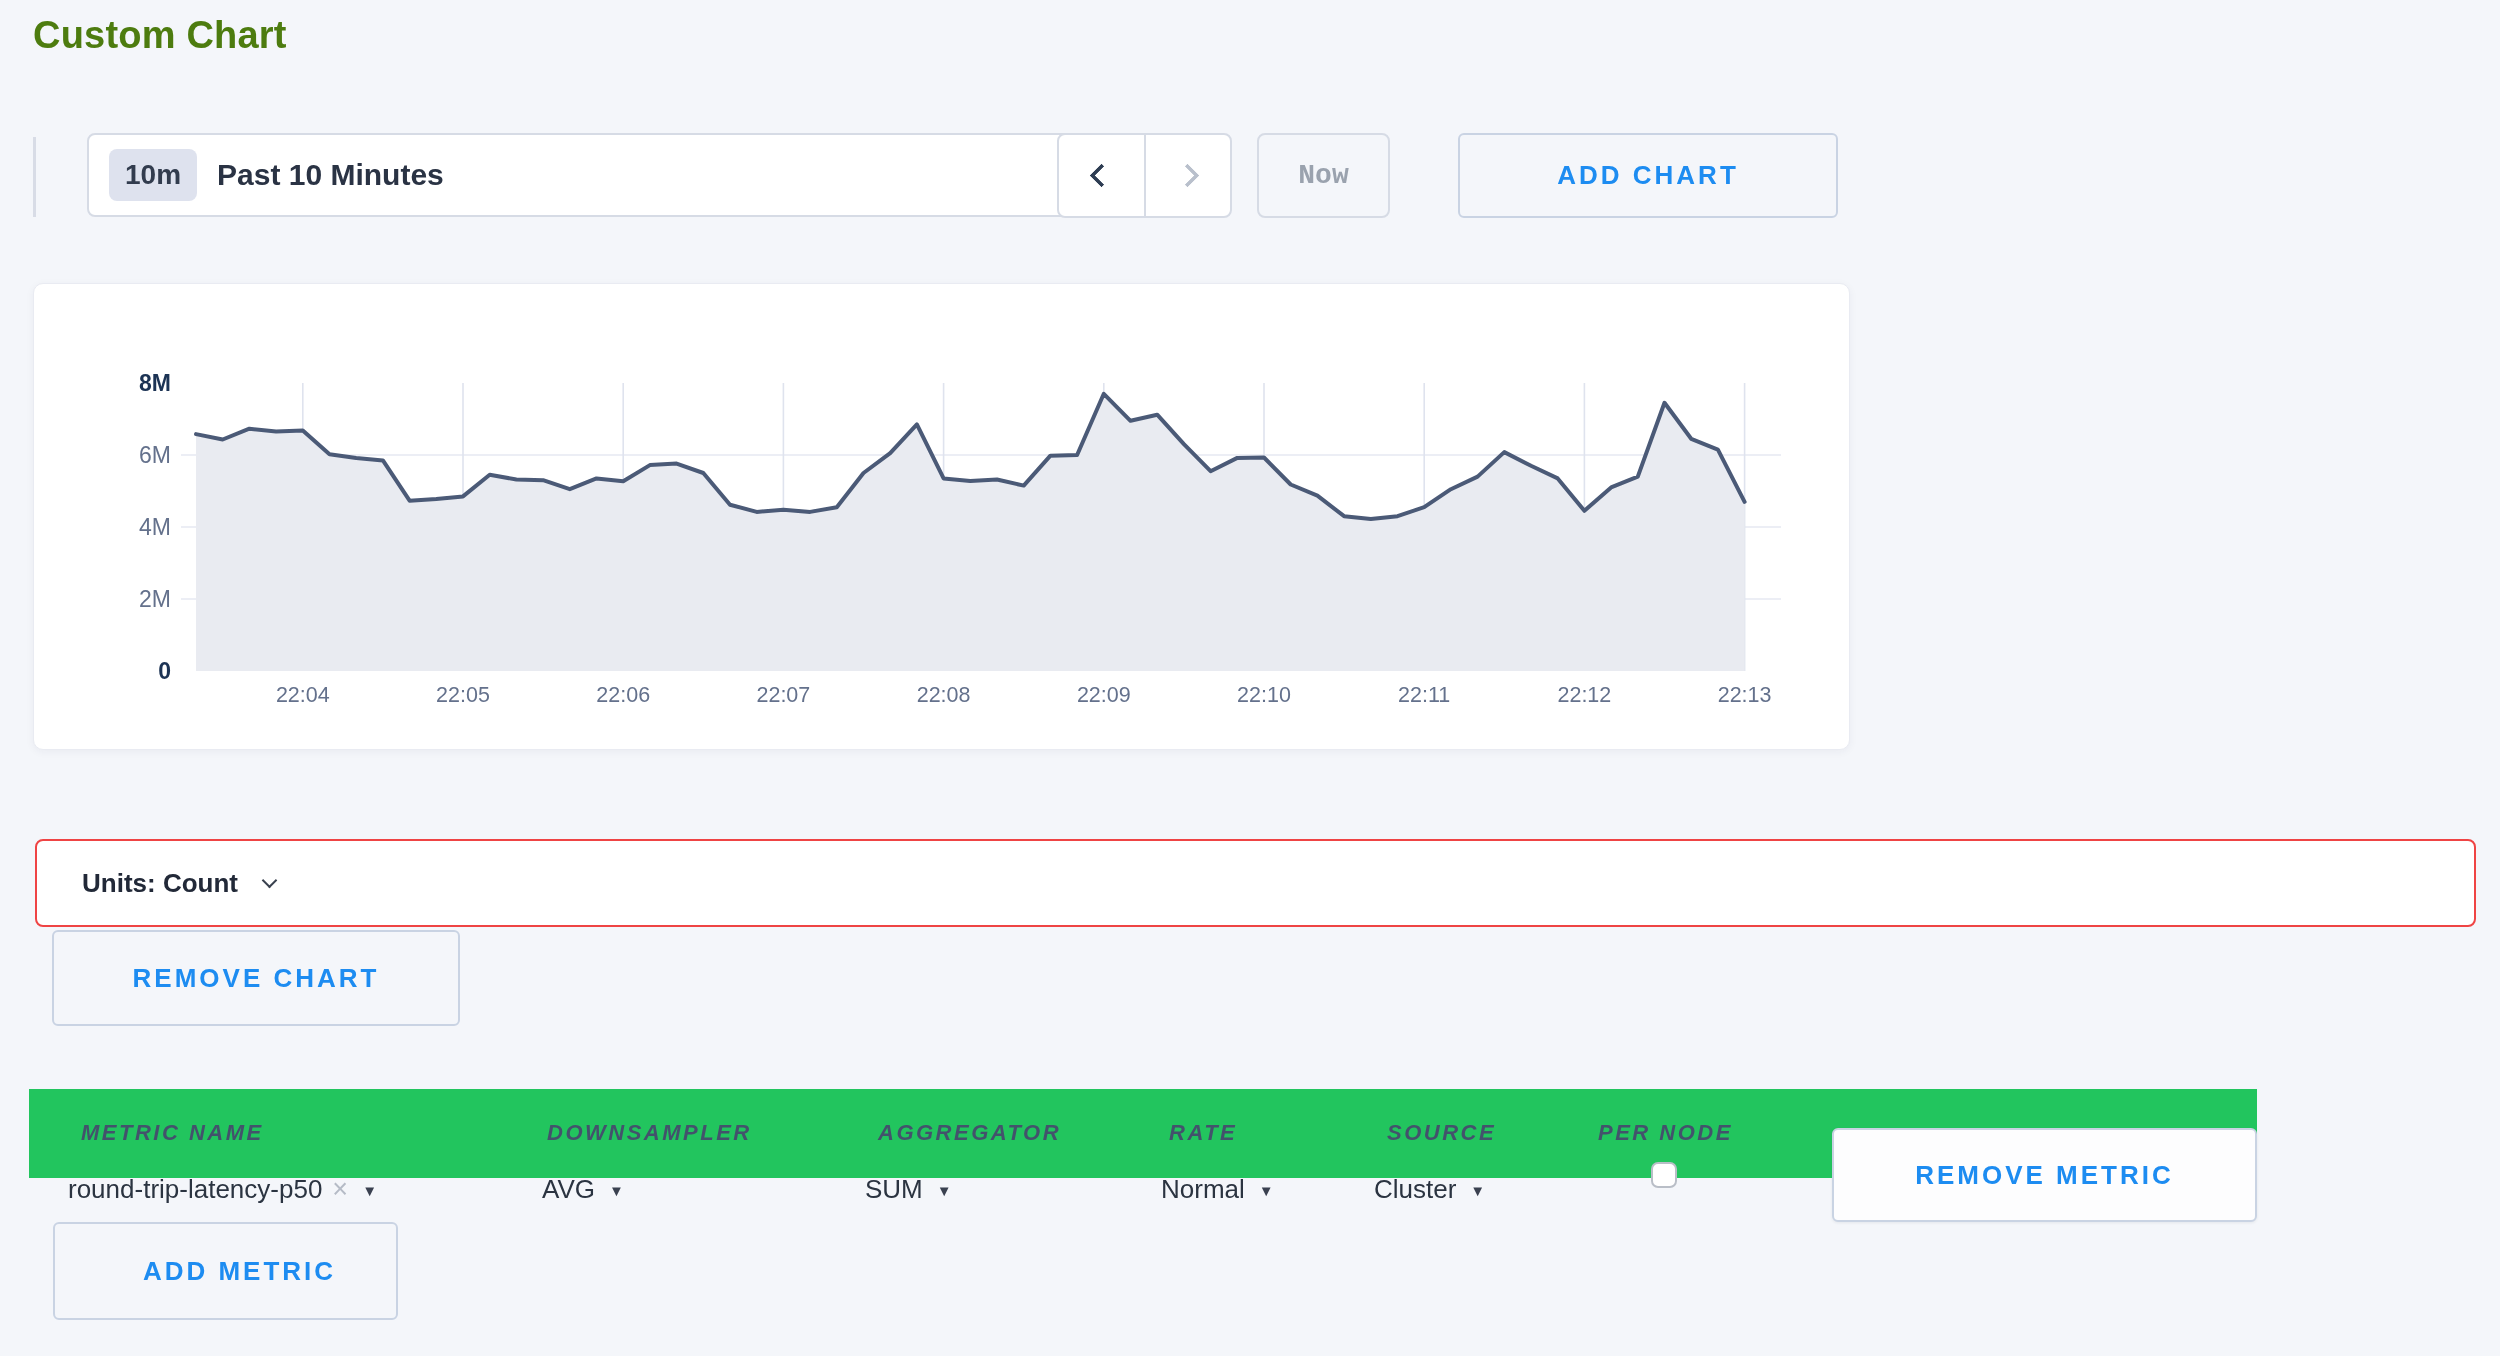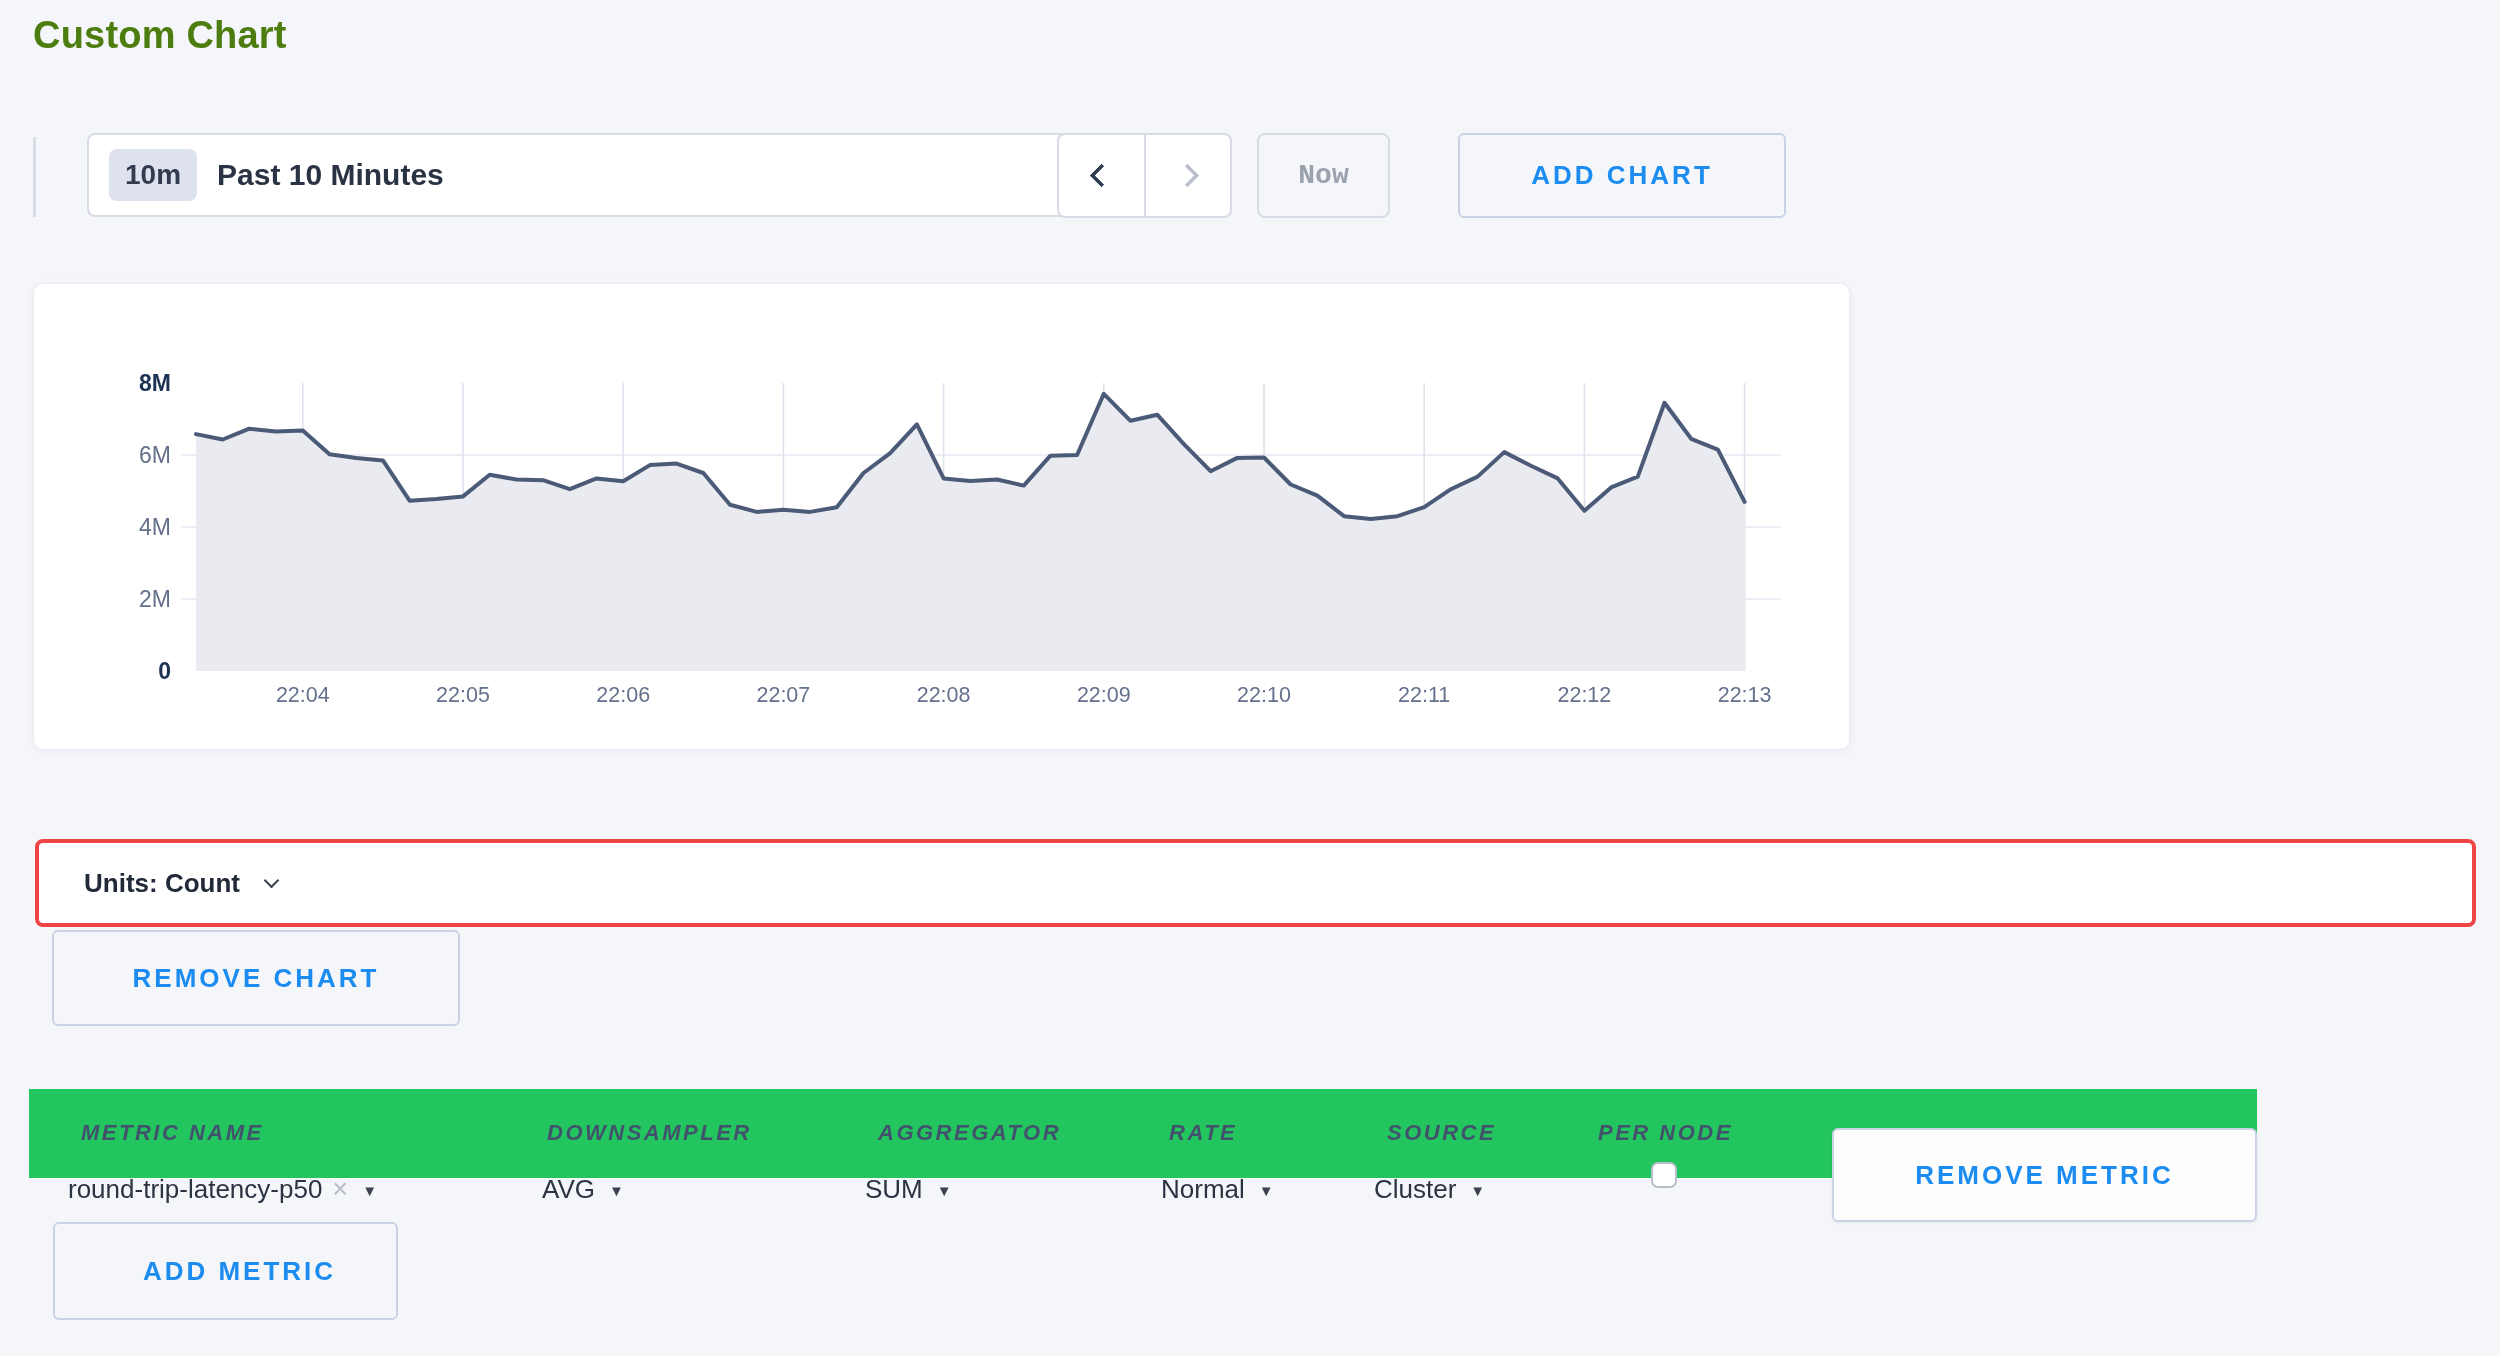--- a/index.html
+++ b/index.html
@@ -68,34 +68,34 @@
     border:2px solid #d6dbe5; border-radius:8px;
     display:flex; align-items:center; justify-content:center;
     font-size:28px; font-weight:700; color:#9aa2ae; cursor:default;font-family:Liberation Mono, monospace;
   }
   .ghost-blue-btn {
     border:2px solid #c9d3e3; border-radius:6px;
     display:flex; align-items:center; justify-content:center;
     font-size:26px; font-weight:700; color:#1d8cf1;
     letter-spacing:3px; cursor:pointer; background:transparent;
   }
-  #add-chart-button { left:1458px; top:133px; width:328px; height:85px; }
+  #add-chart-button { left:1458px; top:133px; width:380px; height:85px; }
 
   
   #chart-card {
     left:33px; top:283px; width:1817px; height:467px;
     background:#ffffff; border:1px solid #e9ebf2; border-radius:10px;
     box-shadow:0 2px 8px rgba(35,45,70,0.05);
   }
   #chart-svg { position:absolute; left:0; top:0; }
 
   
   #units-bar {
     left:35px; top:839px; width:2441px; height:88px;
-    background:#ffffff; border:4px solid #ef4444; border-radius:8px;
+    background:#ffffff; border:2px solid #ef4444; border-radius:8px;
     display:flex; align-items:center; cursor:pointer;
   }
   #units-label { margin-left:45px; font-size:26px; font-weight:700; color:#222938; }
   #units-chevron { width:11px; height:11px; border-width:2.5px; margin-left:26px; margin-top:-6px; }
 
   #remove-chart-button { left:52px; top:930px; width:408px; height:96px; }
 
   
   #table-header-band {
     left:29px; top:1089px; width:2228px; height:89px; background:#22c55e;font-style:italic;

